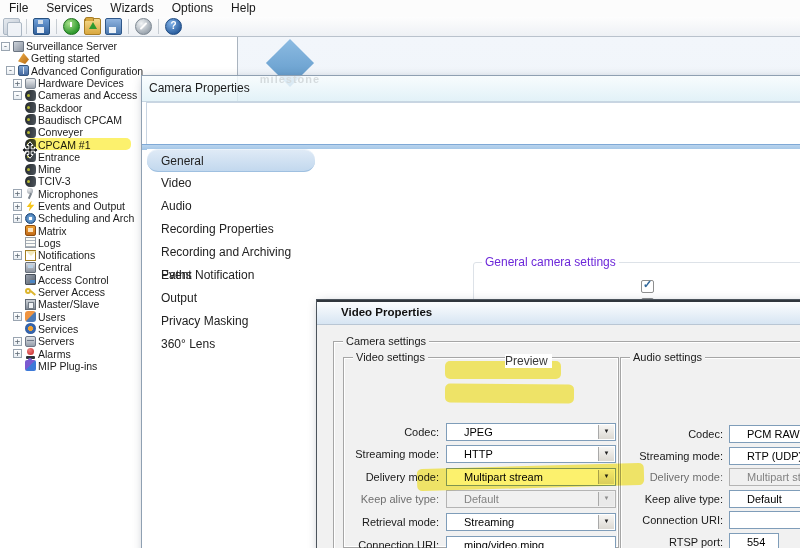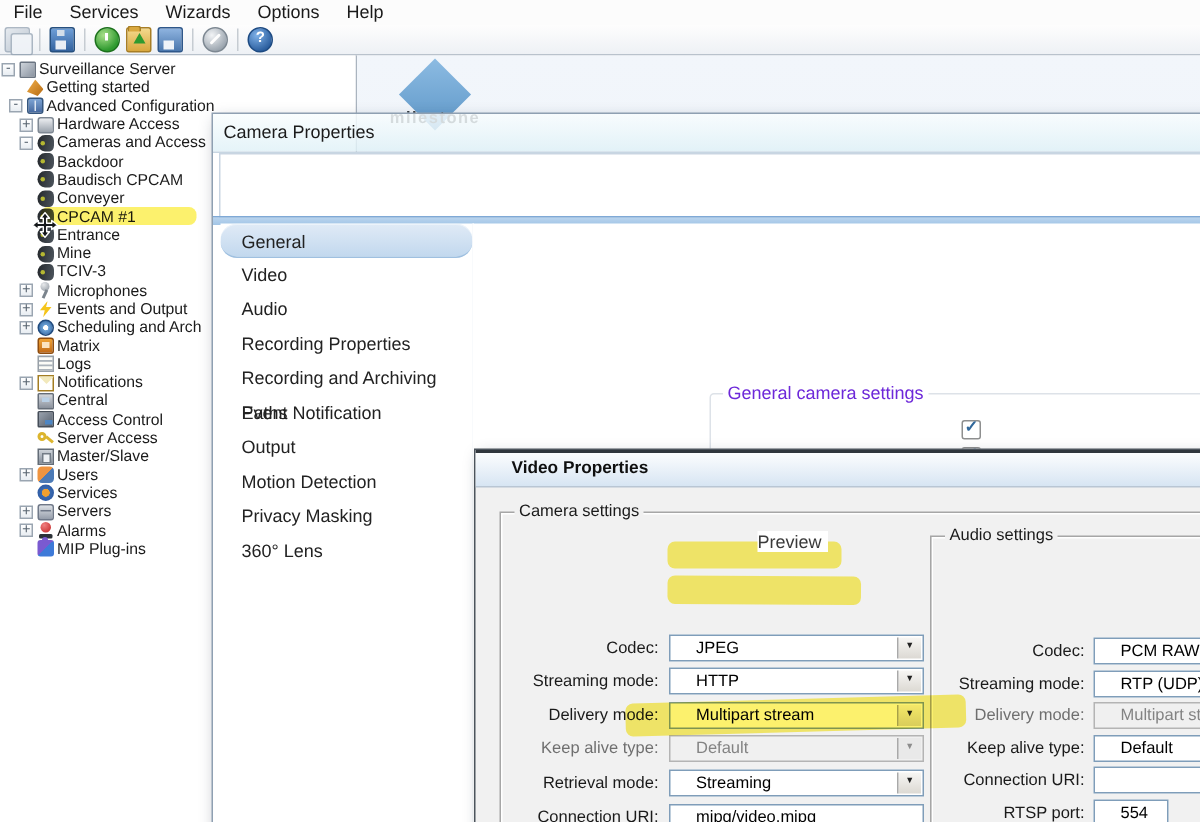--- a/index.html
+++ b/index.html
@@ -215,21 +215,21 @@
 
         <div class="trow lv1">
           <span class="tbox">-</span>
           <span class="ic ic-book"></span>
           <span class="tlabel">Advanced Configuration</span>
         </div>
 
         <div class="trow lv2">
           <span class="tbox">+</span>
           <span class="ic ic-hardware"></span>
-          <span class="tlabel">Hardware Access</span>
+          <span class="tlabel">Hardware Devices</span>
         </div>
 
         <div class="trow lv2">
           <span class="tbox">-</span>
           <span class="ic ic-camera"></span>
           <span class="tlabel">Cameras and Access</span>
         </div>
 
         <div class="trow lv3">
 
@@ -382,21 +382,20 @@
           <div class="navitem">Audio</div>
 
           <div class="navitem">Recording Properties</div>
 
           <div class="navitem">Recording and Archiving Paths</div>
 
           <div class="navitem">Event Notification</div>
 
           <div class="navitem">Output</div>
 
-          <div class="navitem">Motion Detection</div>
 
           <div class="navitem">Privacy Masking</div>
 
           <div class="navitem">360° Lens</div>
         </div>
       <div class="content">
         <div class="groupbox" style="left:158px;top:113px;width:520px;height:92px;">
           <span class="grouplabel">General camera settings</span>
         </div>
         <div class="fieldrow" style="left:142px;top:130px;width:400px;">
@@ -428,20 +427,23 @@
   </div>
 
   <div class="win" id="vpwin">
     <div class="topedge"></div>
     <div class="titlebar">
       <span class="title">Video Properties</span>
     </div>
     <div class="cgroup" id="grp-camera">
       <span class="cgrouplabel">Camera settings</span>
     </div>
+    <div class="cgroup" id="grp-video">
+      <span class="cgrouplabel">Video settings</span>
+    </div>
     <div class="cgroup" id="grp-audio">
       <span class="cgrouplabel">Audio settings</span>
     </div>
     <div id="vrows" style="position:absolute;left:26px;top:57px;width:274px;height:189px;">
 
         <div class="prow combo">
           <span class="flabel">Codec:</span>
           <span class="fld">
             <span class="val">JPEG</span>
             <span class="arr"></span>

